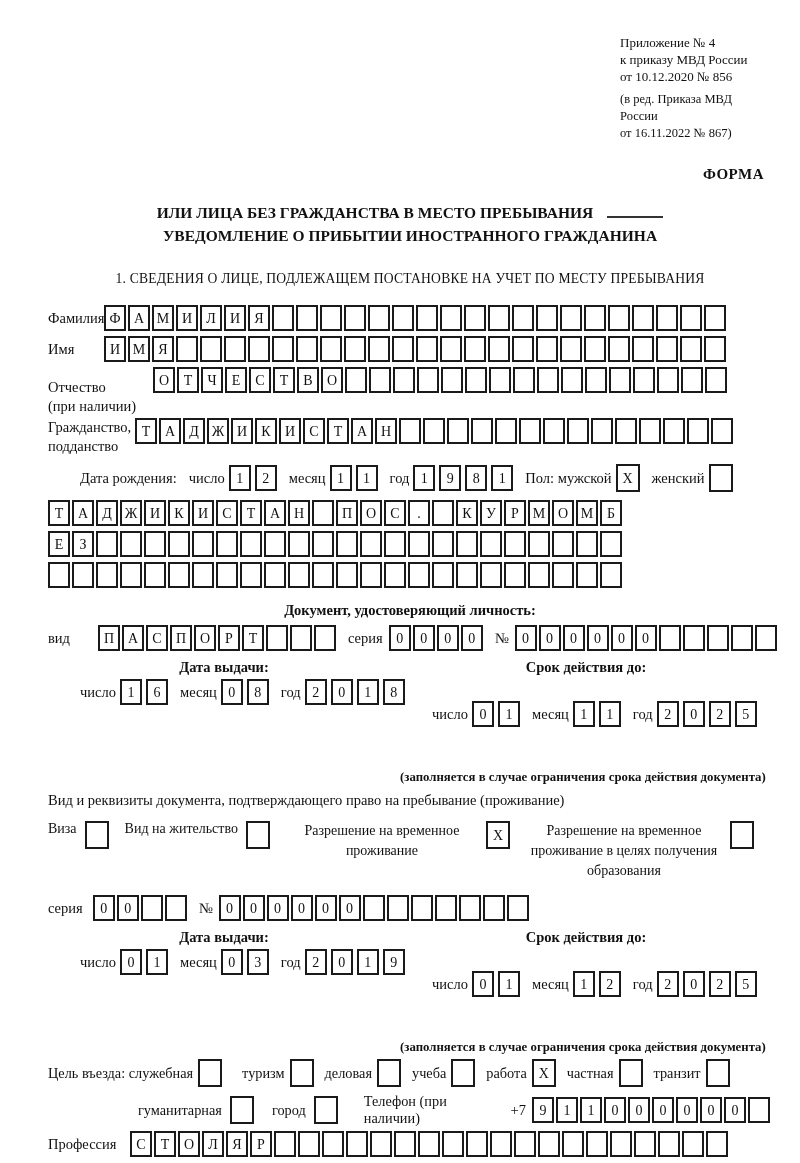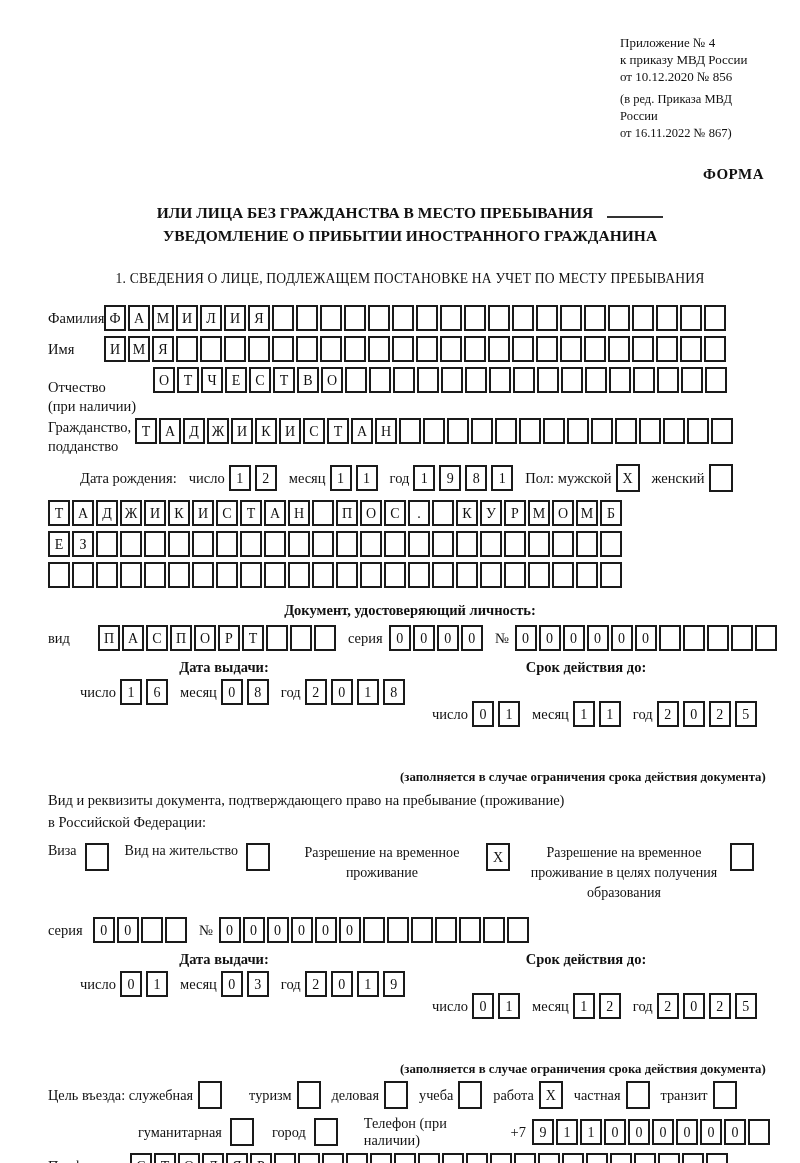--- a/index.html
+++ b/index.html
@@ -392,21 +392,20 @@
             <span class="cell">0</span>
             <span class="cell">2</span>
             <span class="cell">5</span>
           </span>
       </div>
       <div class="date-note">(заполняется в случае ограничения срока действия документа)</div>
     </div>
   </div>
 
   <div class="intro">Вид и реквизиты документа, подтверждающего право на пребывание (проживание)</div>
-  <div class="intro">в Российской Федерации:</div>
 
   <div class="visa-row">
     <span class="visa-opt">
       <span class="optlbl">Виза</span>
       <span class="cells cb">
           <span class="cell"></span>
         </span>
     </span>
     <span class="visa-opt">
       <span class="optlbl">Вид на жительство</span>
@@ -500,21 +499,21 @@
       </div>
       <div class="date-note">(заполняется в случае ограничения срока действия документа)</div>
     </div>
   </div>
 
   <div class="purpose-row">
     <span class="optlbl">Цель въезда: служебная</span>
     <span class="cells cb">
         <span class="cell"></span>
       </span>
-    <span class="optlbl" style="margin-left:16px;text-align:center;">туризм</span>
+    <span class="optlbl" style="margin-left:9px;text-align:center;">туризм</span>
     <span class="cells cb">
         <span class="cell"></span>
       </span>
     <span class="optlbl">деловая</span>
     <span class="cells cb">
         <span class="cell"></span>
       </span>
     <span class="optlbl">учеба</span>
     <span class="cells cb">
         <span class="cell"></span>

